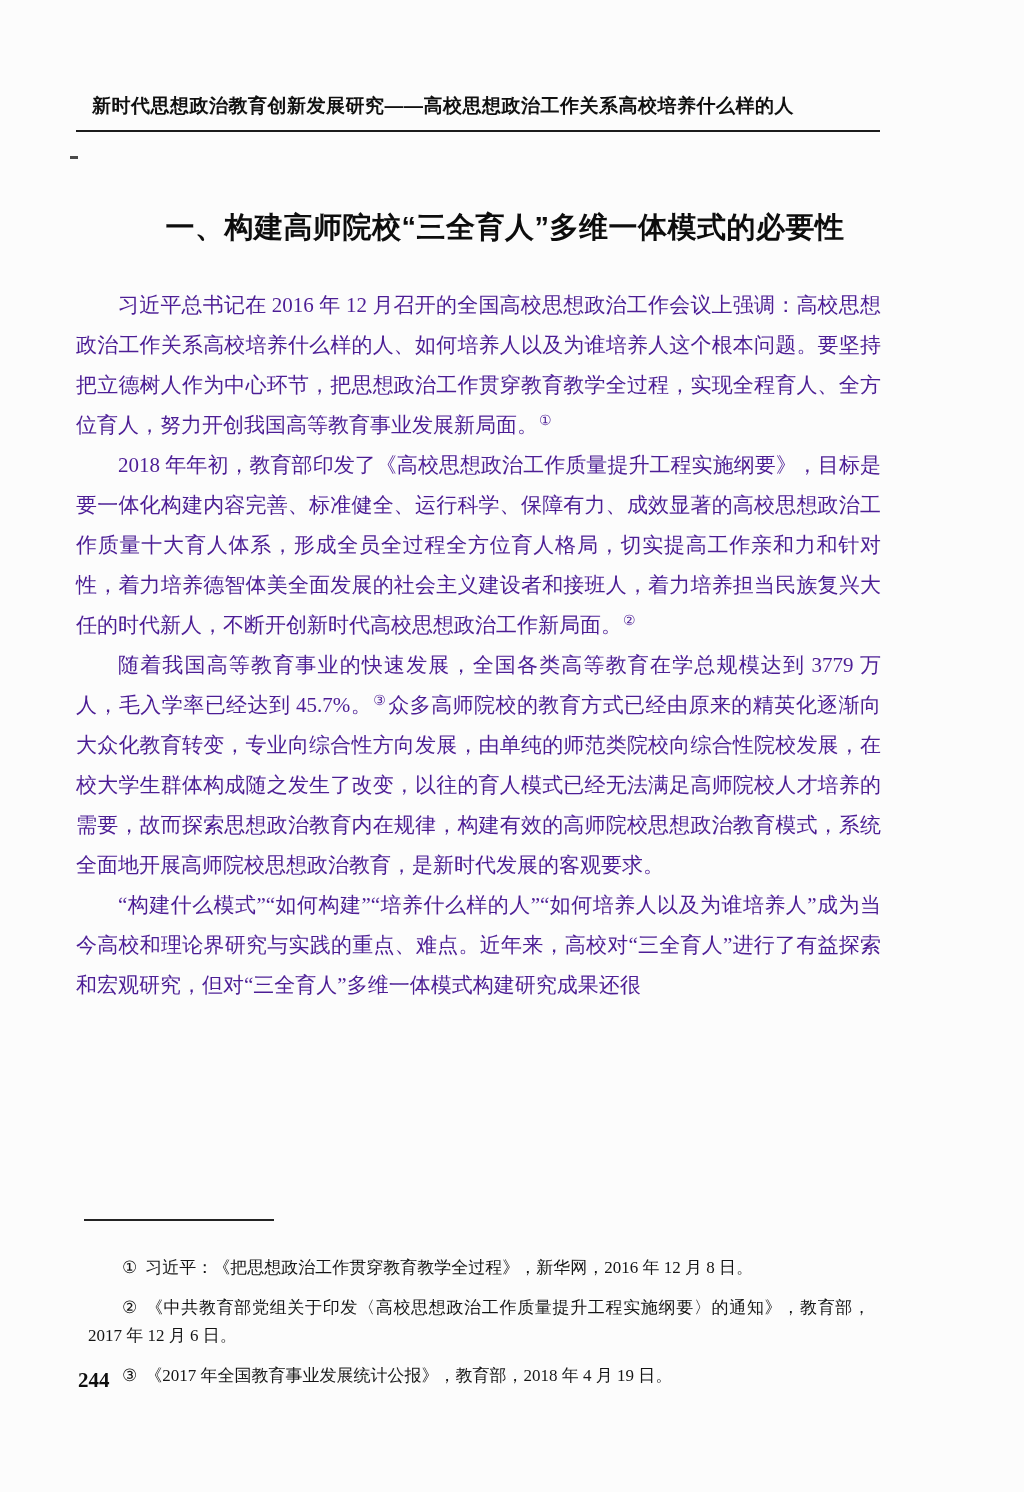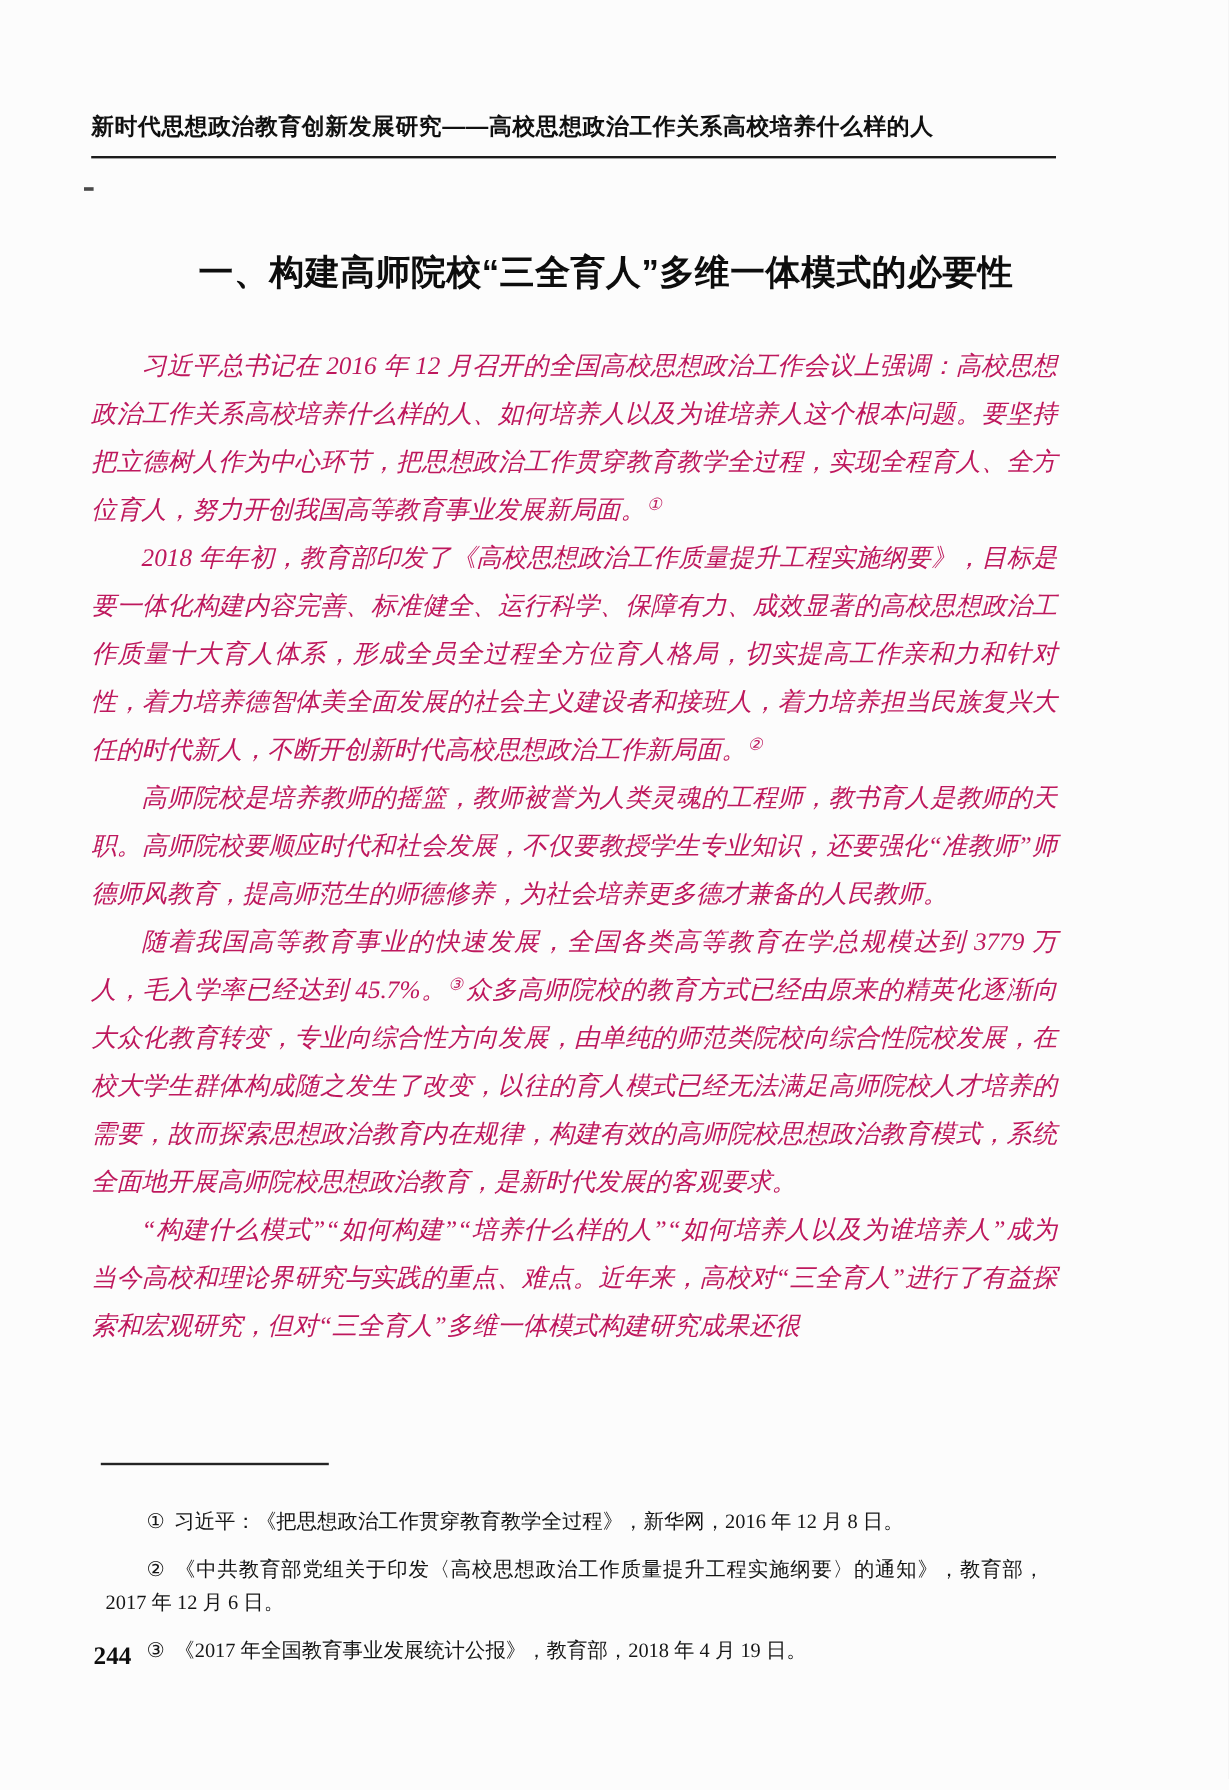--- a/index.html
+++ b/index.html
@@ -16,21 +16,21 @@
   
   .header {
     position: absolute;
     left: 76px; top: 93px; width: 860px;
     font-family: "Liberation Sans", "DejaVu Sans", sans-serif;
     font-size: 19px;
     letter-spacing: 0.5px;
     color: #101010;
     white-space: nowrap;
   }
-  .header-main { font-weight: 900; }
+  .header-main { font-weight: 900; margin-left: 16px; }
   .header-dash { font-weight: 900; }
   .header-sub  { font-weight: 700; font-family: "Liberation Serif", "DejaVu Serif", serif; }
   .header-rule {
     position: absolute;
     left: 76px; top: 130px; width: 804px; height: 2px;
     background: #1c1c1c;
   }
   .artifact-dash {
     position: absolute;
     left: 70px; top: 156px; width: 8px; height: 3px;
@@ -51,22 +51,21 @@
     color: #0d0d0d;
     white-space: nowrap;
   }
   
   .body-text {
     position: absolute;
     left: 76px; top: 285px; width: 805px;
     font-size: 21px;
     line-height: 40px;
     text-align: justify;
-    color: #be185d;
-    font-style: italic;
+    color: #4c1d95;
   }
   .body-text p { margin: 0; text-indent: 2em; }
   .fn-ref {
     font-size: 14px;
     line-height: 0;
     vertical-align: 7px;
     margin: 0 2px 0 1px;
   }
   
   .footnote-rule {
@@ -112,21 +111,20 @@
     <span class="header-main">新时代思想政治教育创新发展研究</span><span class="header-dash">——</span><span class="header-sub">高校思想政治工作关系高校培养什么样的人</span>
   </div>
   <div class="header-rule"></div>
   <div class="artifact-dash"></div>
 
   <h1 class="section-title">一、构建高师院校“三全育人”多维一体模式的必要性</h1>
 
   <div class="body-text">
     <p><span>习近平总书记在 2016 年 12 月召开的全国高校思想政治工作会议上强调：高校思想政治工作关系高校培养什么样的人、如何培养人以及为谁培养人这个根本问题。要坚持把立德树人作为中心环节，把思想政治工作贯穿教育教学全过程，实现全程育人、全方位育人，努力开创我国高等教育事业发展新局面。</span><sup class="fn-ref">①</sup></p>
     <p><span>2018 年年初，教育部印发了《高校思想政治工作质量提升工程实施纲要》，目标是要一体化构建内容完善、标准健全、运行科学、保障有力、成效显著的高校思想政治工作质量十大育人体系，形成全员全过程全方位育人格局，切实提高工作亲和力和针对性，着力培养德智体美全面发展的社会主义建设者和接班人，着力培养担当民族复兴大任的时代新人，不断开创新时代高校思想政治工作新局面。</span><sup class="fn-ref">②</sup></p>
-    <p><span>高师院校是培养教师的摇篮，教师被誉为人类灵魂的工程师，教书育人是教师的天职。高师院校要顺应时代和社会发展，不仅要教授学生专业知识，还要强化“准教师”师德师风教育，提高师范生的师德修养，为社会培养更多德才兼备的人民教师。</span></p>
     <p><span>随着我国高等教育事业的快速发展，全国各类高等教育在学总规模达到 3779 万人，毛入学率已经达到 45.7%。</span><sup class="fn-ref">③</sup><span>众多高师院校的教育方式已经由原来的精英化逐渐向大众化教育转变，专业向综合性方向发展，由单纯的师范类院校向综合性院校发展，在校大学生群体构成随之发生了改变，以往的育人模式已经无法满足高师院校人才培养的需要，故而探索思想政治教育内在规律，构建有效的高师院校思想政治教育模式，系统全面地开展高师院校思想政治教育，是新时代发展的客观要求。</span></p>
     <p><span>“构建什么模式”“如何构建”“培养什么样的人”“如何培养人以及为谁培养人”成为当今高校和理论界研究与实践的重点、难点。近年来，高校对“三全育人”进行了有益探索和宏观研究，但对“三全育人”多维一体模式构建研究成果还很</span></p>
   </div>
 
   <div class="footnote-rule"></div>
 
   <div class="footnotes">
     <p><span class="fn-marker">①</span><span>习近平：《把思想政治工作贯穿教育教学全过程》，新华网，2016 年 12 月 8 日。</span></p>
     <p><span class="fn-marker">②</span><span>《中共教育部党组关于印发〈高校思想政治工作质量提升工程实施纲要〉的通知》，教育部，2017 年 12 月 6 日。</span></p>
     <p><span class="fn-marker">③</span><span>《2017 年全国教育事业发展统计公报》，教育部，2018 年 4 月 19 日。</span></p>

